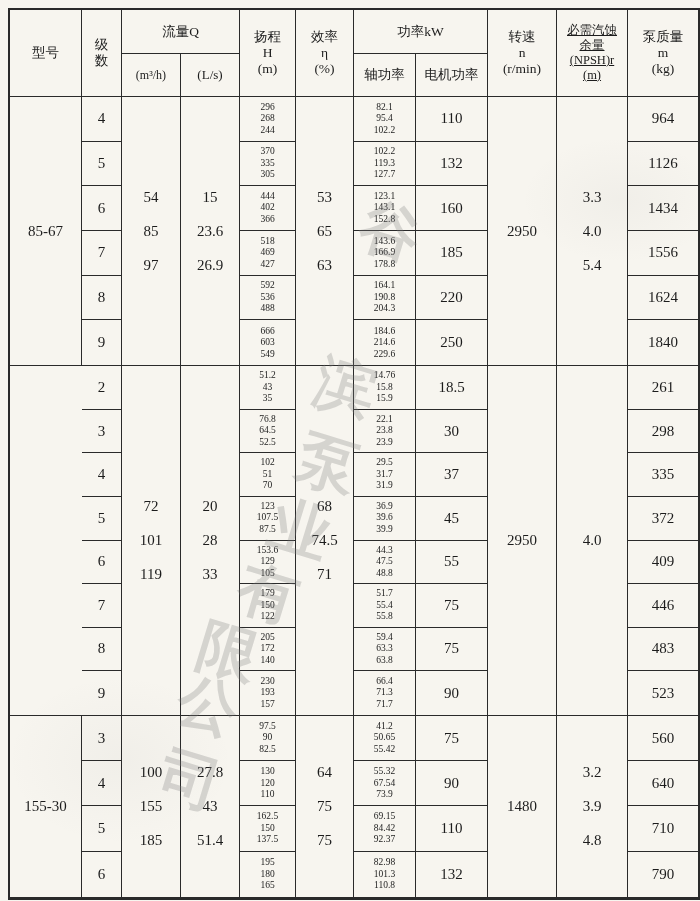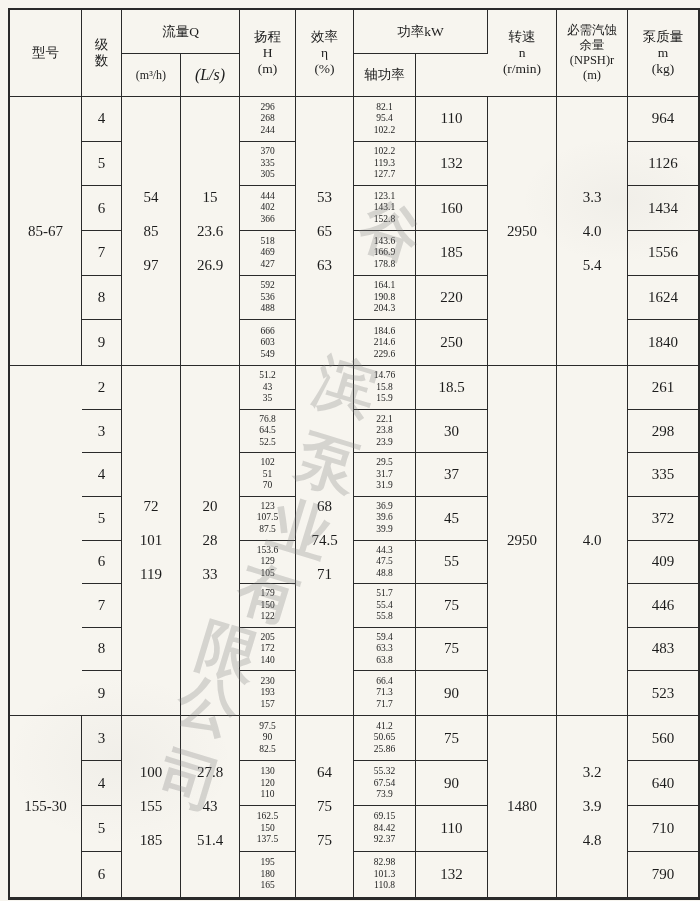--- a/index.html
+++ b/index.html
@@ -88,35 +88,36 @@
     <div class="thead">
       <div class="hc" style="grid-column:1;grid-row:1/3;">
           <span>型号</span>
         </div>
       <div class="hc pre" style="grid-column:2;grid-row:1/3;">级
 数</div>
       <div class="hc groupcell" style="grid-column:3/5;grid-row:1;">
           <span>流量Q</span>
         </div>
       <div class="hc unit" style="grid-column:3;grid-row:2;font-size:12px;">(m³/h)</div>
-      <div class="hc unit" style="grid-column:4;grid-row:2;font-size:16px;font-style:italic;">(L/s)</div>
+      <div class="hc unit" style="grid-column:4;grid-row:2;font-size:13px;">(L/s)</div>
       <div class="hc pre" style="grid-column:5;grid-row:1/3;">扬程
 H
 (m)</div>
       <div class="hc groupcell" style="grid-column:7/9;grid-row:1;">
           <span>功率kW</span>
         </div>
       <div class="hc pre" style="grid-column:6;grid-row:1/3;">效率
 η
 (%)</div>
       <div class="hc" style="grid-column:7;grid-row:2;">轴功率</div>
+      <div class="hc" style="grid-column:8;grid-row:2;">电机功率</div>
       <div class="hc pre" style="grid-column:9;grid-row:1/3;">转速
 n
 (r/min)</div>
-      <div class="hc pre" style="grid-column:10;grid-row:1/3;font-size:12.5px;line-height:15px;">必需汽蚀
+      <div class="hc pre" style="grid-column:10;grid-row:1/3;font-size:12.5px;line-height:15px;text-decoration:underline;">必需汽蚀
 余量
 (NPSH)r
 (m)</div>
       <div class="hc pre lastcol" style="grid-column:11;grid-row:1/3;">泵质量
 m
 (kg)</div>
     </div>
     <div id="tbody">
         <div class="section" style="grid-template-rows: repeat(6, 44.7px);">
           <div class="c num" style="grid-area: 1 / 1 / 7;">85-67</div>
@@ -370,21 +371,21 @@
           </div>
           <div class="c rb num" style="grid-area: 1 / 2;">3</div>
           <div class="c rb small3" style="grid-area: 1 / 5;">
             <span>97.5</span>
             <span>90</span>
             <span>82.5</span>
           </div>
           <div class="c rb small3" style="grid-area: 1 / 7;">
             <span>41.2</span>
             <span>50.65</span>
-            <span>25.86</span>
+            <span>55.42</span>
           </div>
           <div class="c rb num" style="grid-area: 1 / 8;">75</div>
           <div class="c rb num lastcol" style="grid-area: 1 / 11;">560</div>
           <div class="c rb num" style="grid-area: 2 / 2;">4</div>
           <div class="c rb small3" style="grid-area: 2 / 5;">
             <span>130</span>
             <span>120</span>
             <span>110</span>
           </div>
           <div class="c rb small3" style="grid-area: 2 / 7;">

